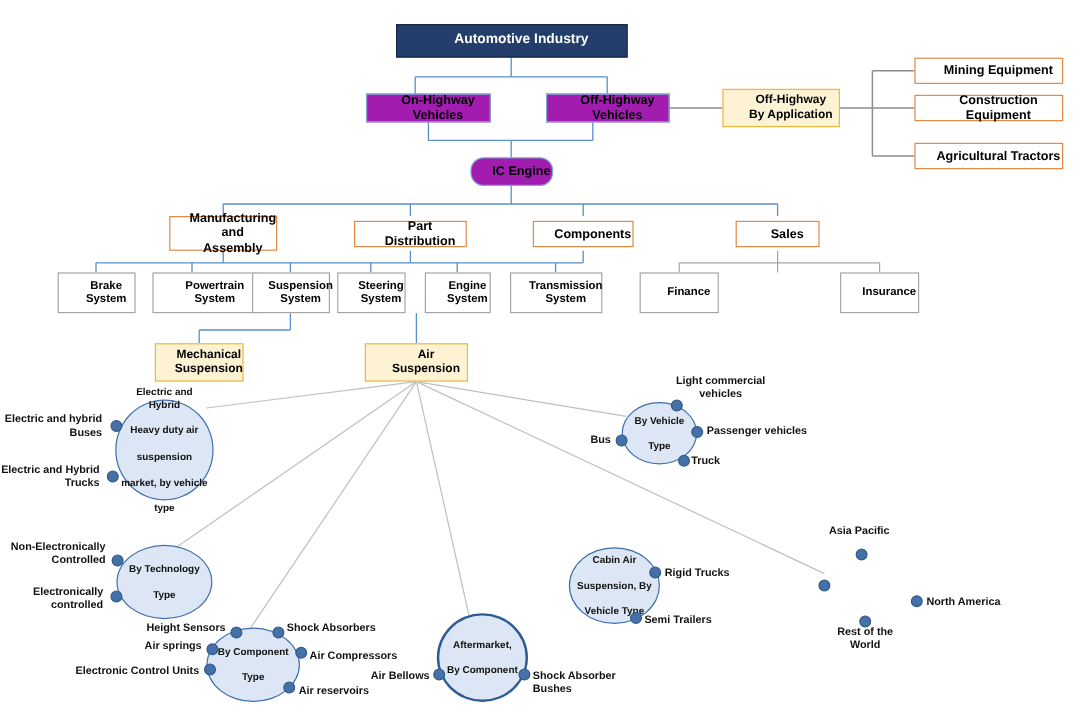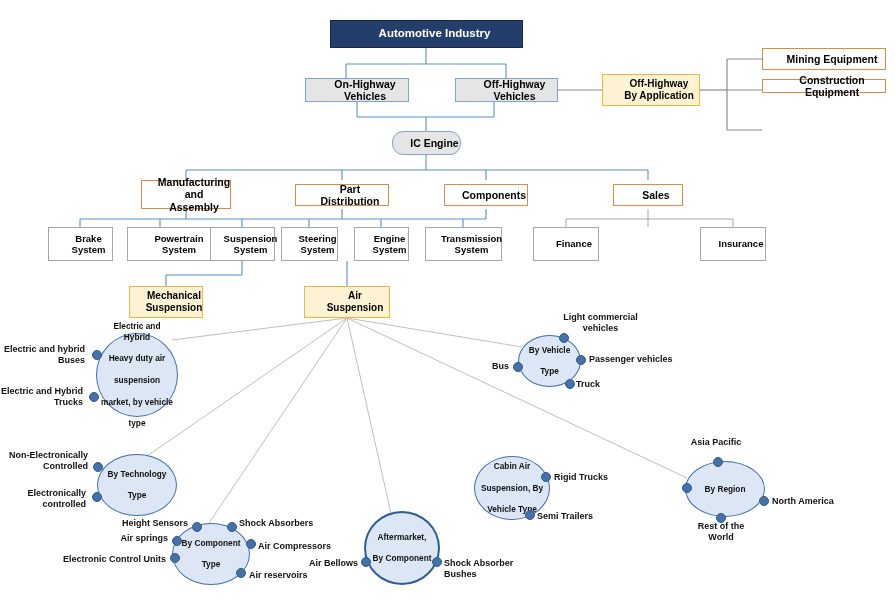--- a/index.html
+++ b/index.html
@@ -40,21 +40,21 @@
   .node span { display: block; width: 100%; padding-left: 16px; }
 
   .n-root {
     background: #233E6B;
     border: 1px solid #16294a;
     color: #ffffff;
     font-weight: bold;
     font-size: 11.5px;
   }
   .n-blue {
-    background: #e5e5e5;
+    background: #a21caf;
     border: 1px solid #7FA5D2;
     font-size: 10.5px;
     font-weight: bold;
   }
   .n-orange {
     background: #ffffff;
     border: 1.3px solid #E08A46;
     font-size: 10.5px;
     font-weight: bold;
   }
@@ -201,22 +201,25 @@
     <span>Off-Highway Vehicles</span>
   </div>
 
   <div class="node n-yellow" style="left:602px; top:74px; width:98px; height:32px; flex-direction:column;">
     <span>Off-Highway</span>
     <span>By Application</span>
   </div>
   <div class="node n-orange" style="left:762px; top:48px; width:124px; height:22px;">
     <span>Mining Equipment</span>
   </div>
-  <div class="node n-orange" style="left:762px; top:79px; width:124px; height:14px;">
+  <div class="node n-orange" style="left:762px; top:79px; width:124px; height:22px;">
     <span>Construction Equipment</span>
+  </div>
+  <div class="node n-orange" style="left:762px; top:119px; width:124px; height:22px;">
+    <span>Agricultural Tractors</span>
   </div>
 
   <div class="node n-blue" style="left:392px; top:131px; width:69px; height:24px;border-radius:11px;">
     <span>IC Engine</span>
   </div>
 
   <div class="node n-orange" style="left:141px; top:180px; width:90px; height:29px; flex-direction:column;">
     <span>Manufacturing and</span>
     <span>Assembly</span>
   </div>
@@ -386,25 +389,20 @@
   </div>
   <div class="dot" style="left:541px; top:472px;"></div>
   <div class="dot" style="left:525px; top:510px;"></div>
   <div class="lbl l" style="left:554px; top:472px;">
     <span>Rigid Trucks</span>
   </div>
   <div class="lbl l" style="left:537px; top:511px;">
     <span>Semi Trailers</span>
   </div>
 
-  <div class="ellipse" style="left:685px; top:461px; width:80px; height:56px;">
-    <span>
-      <span>By Region</span>
-    </span>
-  </div>
   <div class="dot" style="left:713px; top:457px;"></div>
   <div class="dot" style="left:759px; top:496px;"></div>
   <div class="dot" style="left:716px; top:513px;"></div>
   <div class="dot" style="left:682px; top:483px;"></div>
   <div class="lbl c" style="left:661px; top:437px; width:110px;">
     <span>Asia Pacific</span>
   </div>
   <div class="lbl l" style="left:772px; top:496px;">
     <span>North America</span>
   </div>

